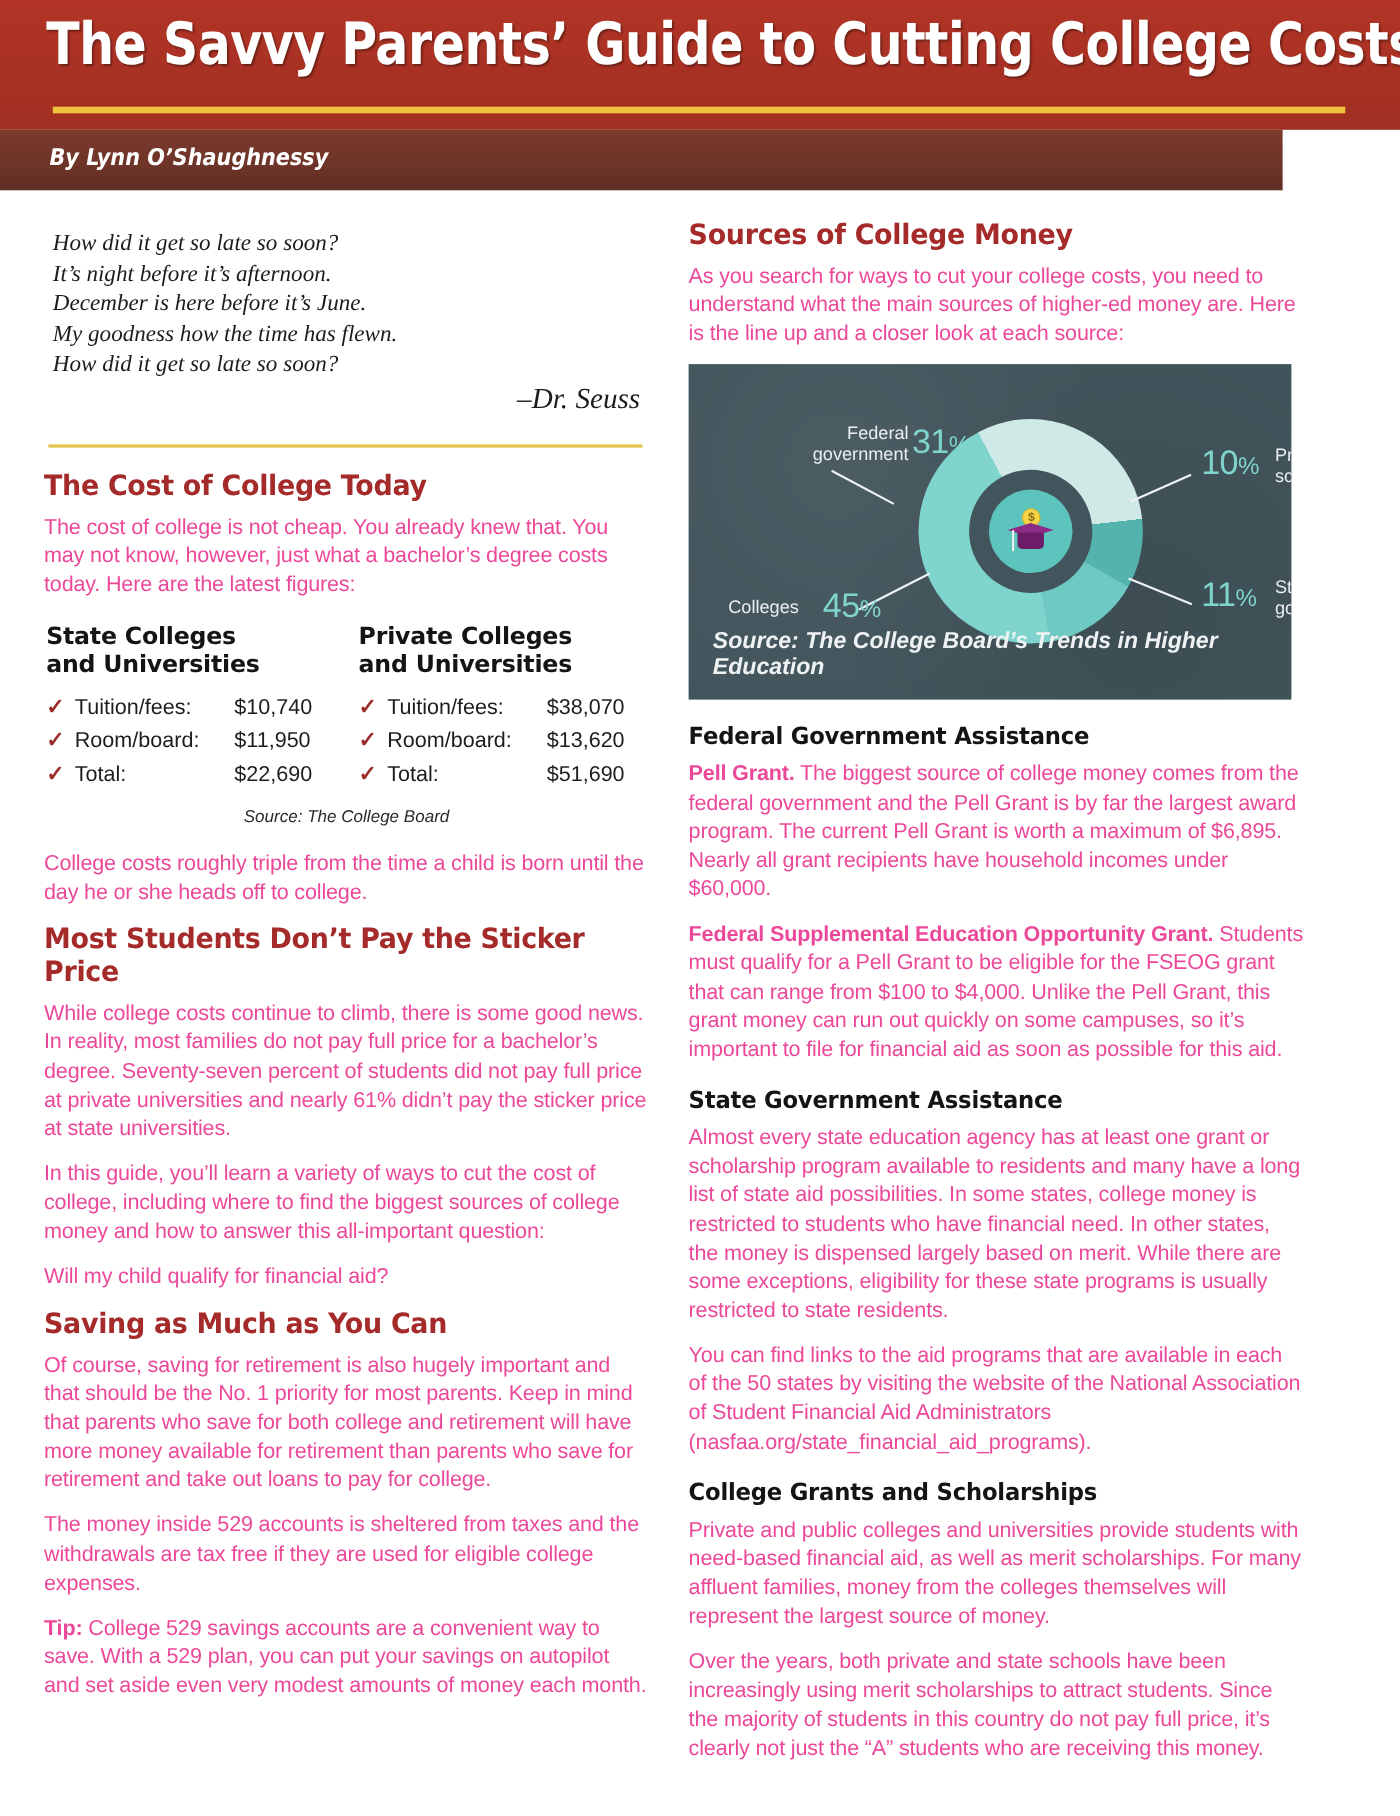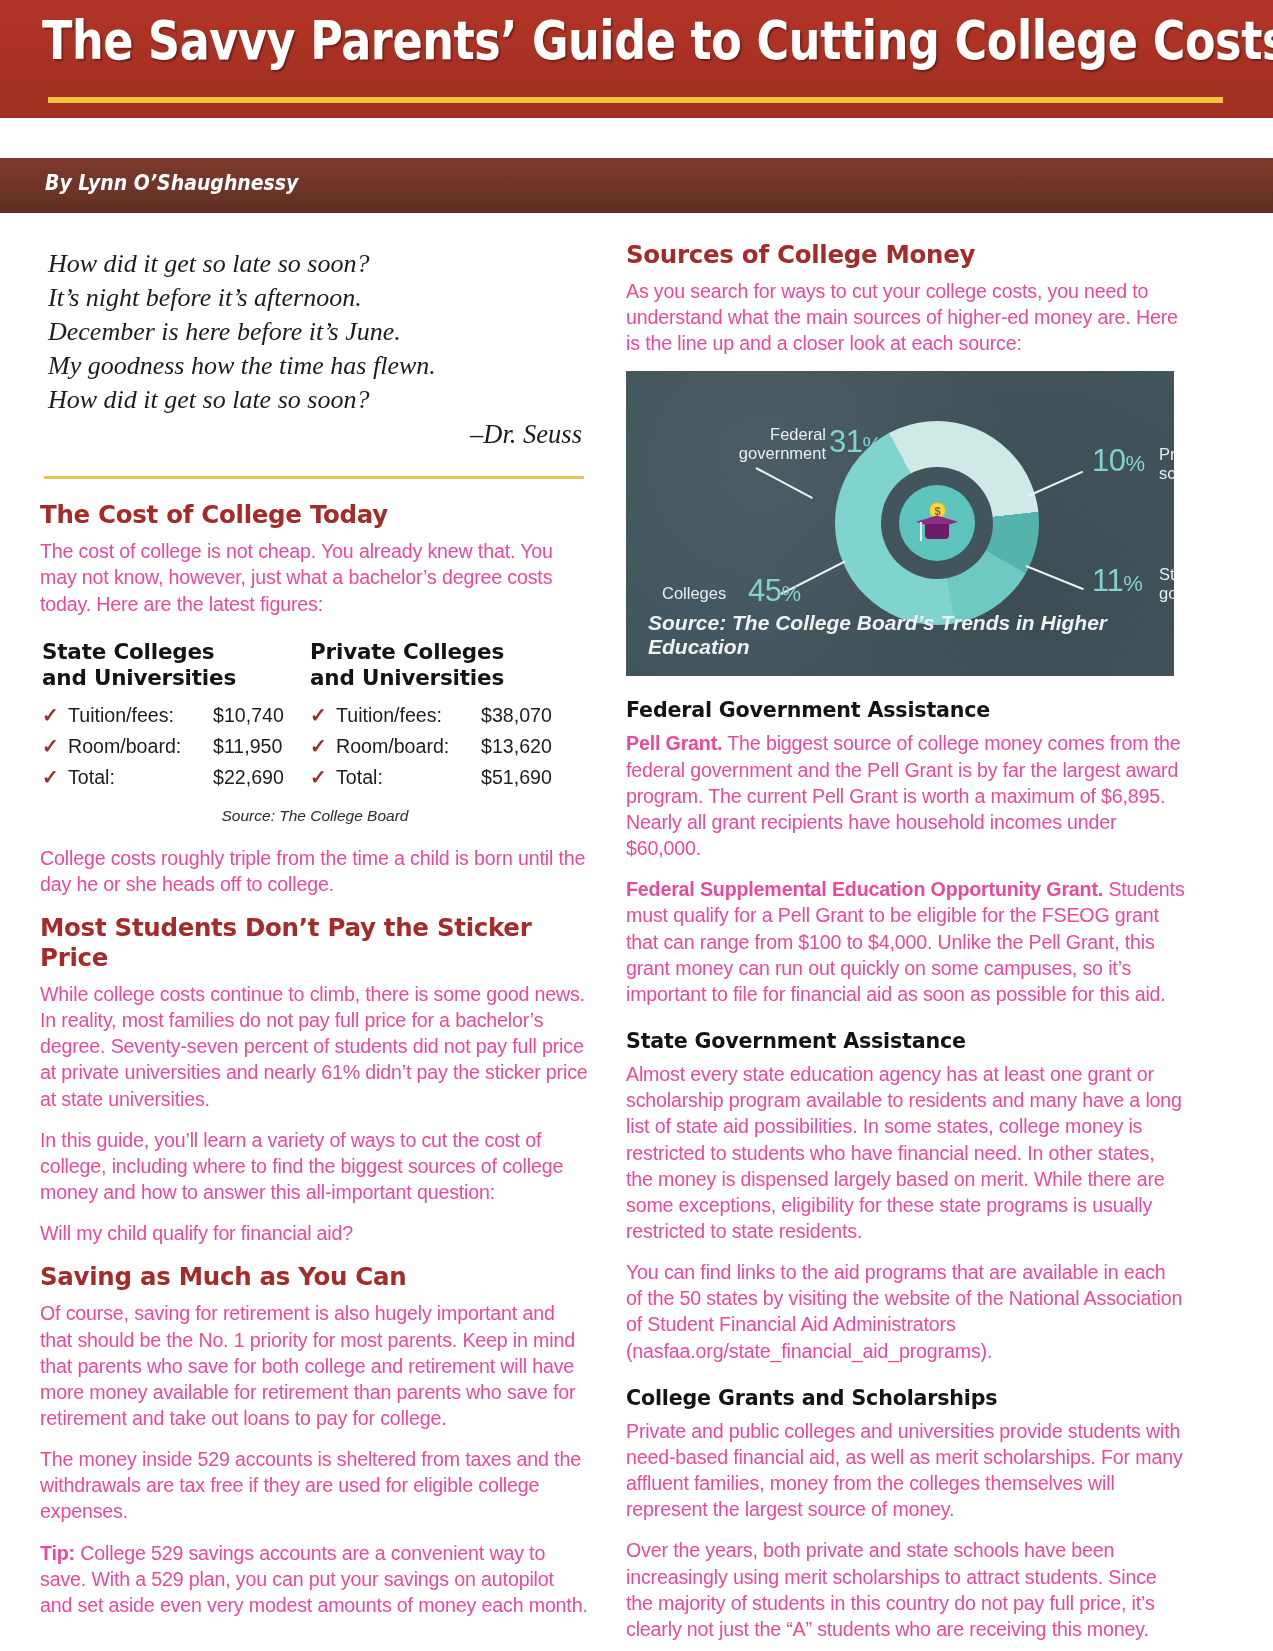--- a/index.html
+++ b/index.html
@@ -39,24 +39,23 @@
   .masthead-rule {
     position: absolute;
     left: 48px;
     top: 97px;
     width: 1175px;
     height: 6px;
     background: #f0c33c;
   }
   .byline-bar {
     position: relative;
-    width: 1273px;
+    width: 1166px;
     height: 55px;
     background: linear-gradient(180deg,#7c3a2c 0%, #6d3427 60%, #5e2d22 100%);
-    margin-top: 40px;
   }
   .byline {
     position: absolute;
     left: 45px;
     top: 13px;
     font-family: "DejaVu Sans", sans-serif;
     font-style: italic;
     font-weight: 700;
     font-size: 21px;
     color: #ffffff;
@@ -73,21 +72,21 @@
     padding: 26px 40px 0 40px;
   }
   .cols { display: flex; gap: 38px; }
   .col-left  { width: 548px; }
   .col-right { width: 560px; }
 
   
   .poem {
     font-family: "Liberation Serif", serif;
     font-style: italic;
-    font-size: 26px;
+    font-size: 21px;
     line-height: 1.31;
     color: #1c1c1c;
     margin: 8px 0 0 8px;
   }
   .poem-attrib {
     font-family: "Liberation Serif", serif;
     font-style: italic;
     font-size: 26.5px;
     text-align: right;
     margin: 2px 6px 0 0;
@@ -129,21 +128,21 @@
   .srcnote {
     font-family: "Liberation Sans", sans-serif;
     font-style: italic;
     font-size: 15.5px;
     color: #2a2a2a;
     margin: 14px 0 20px 2px;
     text-align: center;
   }
 
   
-  .cost-wrap { display:flex; gap: 6px; margin: 22px 0 0 2px; }
+  .cost-wrap { display:flex; gap: 22px; margin: 22px 0 0 2px; }
   .cost-block { width: 262px; }
   .cost-title {
     font-family: "DejaVu Sans", sans-serif;
     font-weight: 700;
     font-size: 21.5px;
     line-height: 1.2;
     color: #141414;
     margin-bottom: 10px;
     letter-spacing: -0.2px;
   }

